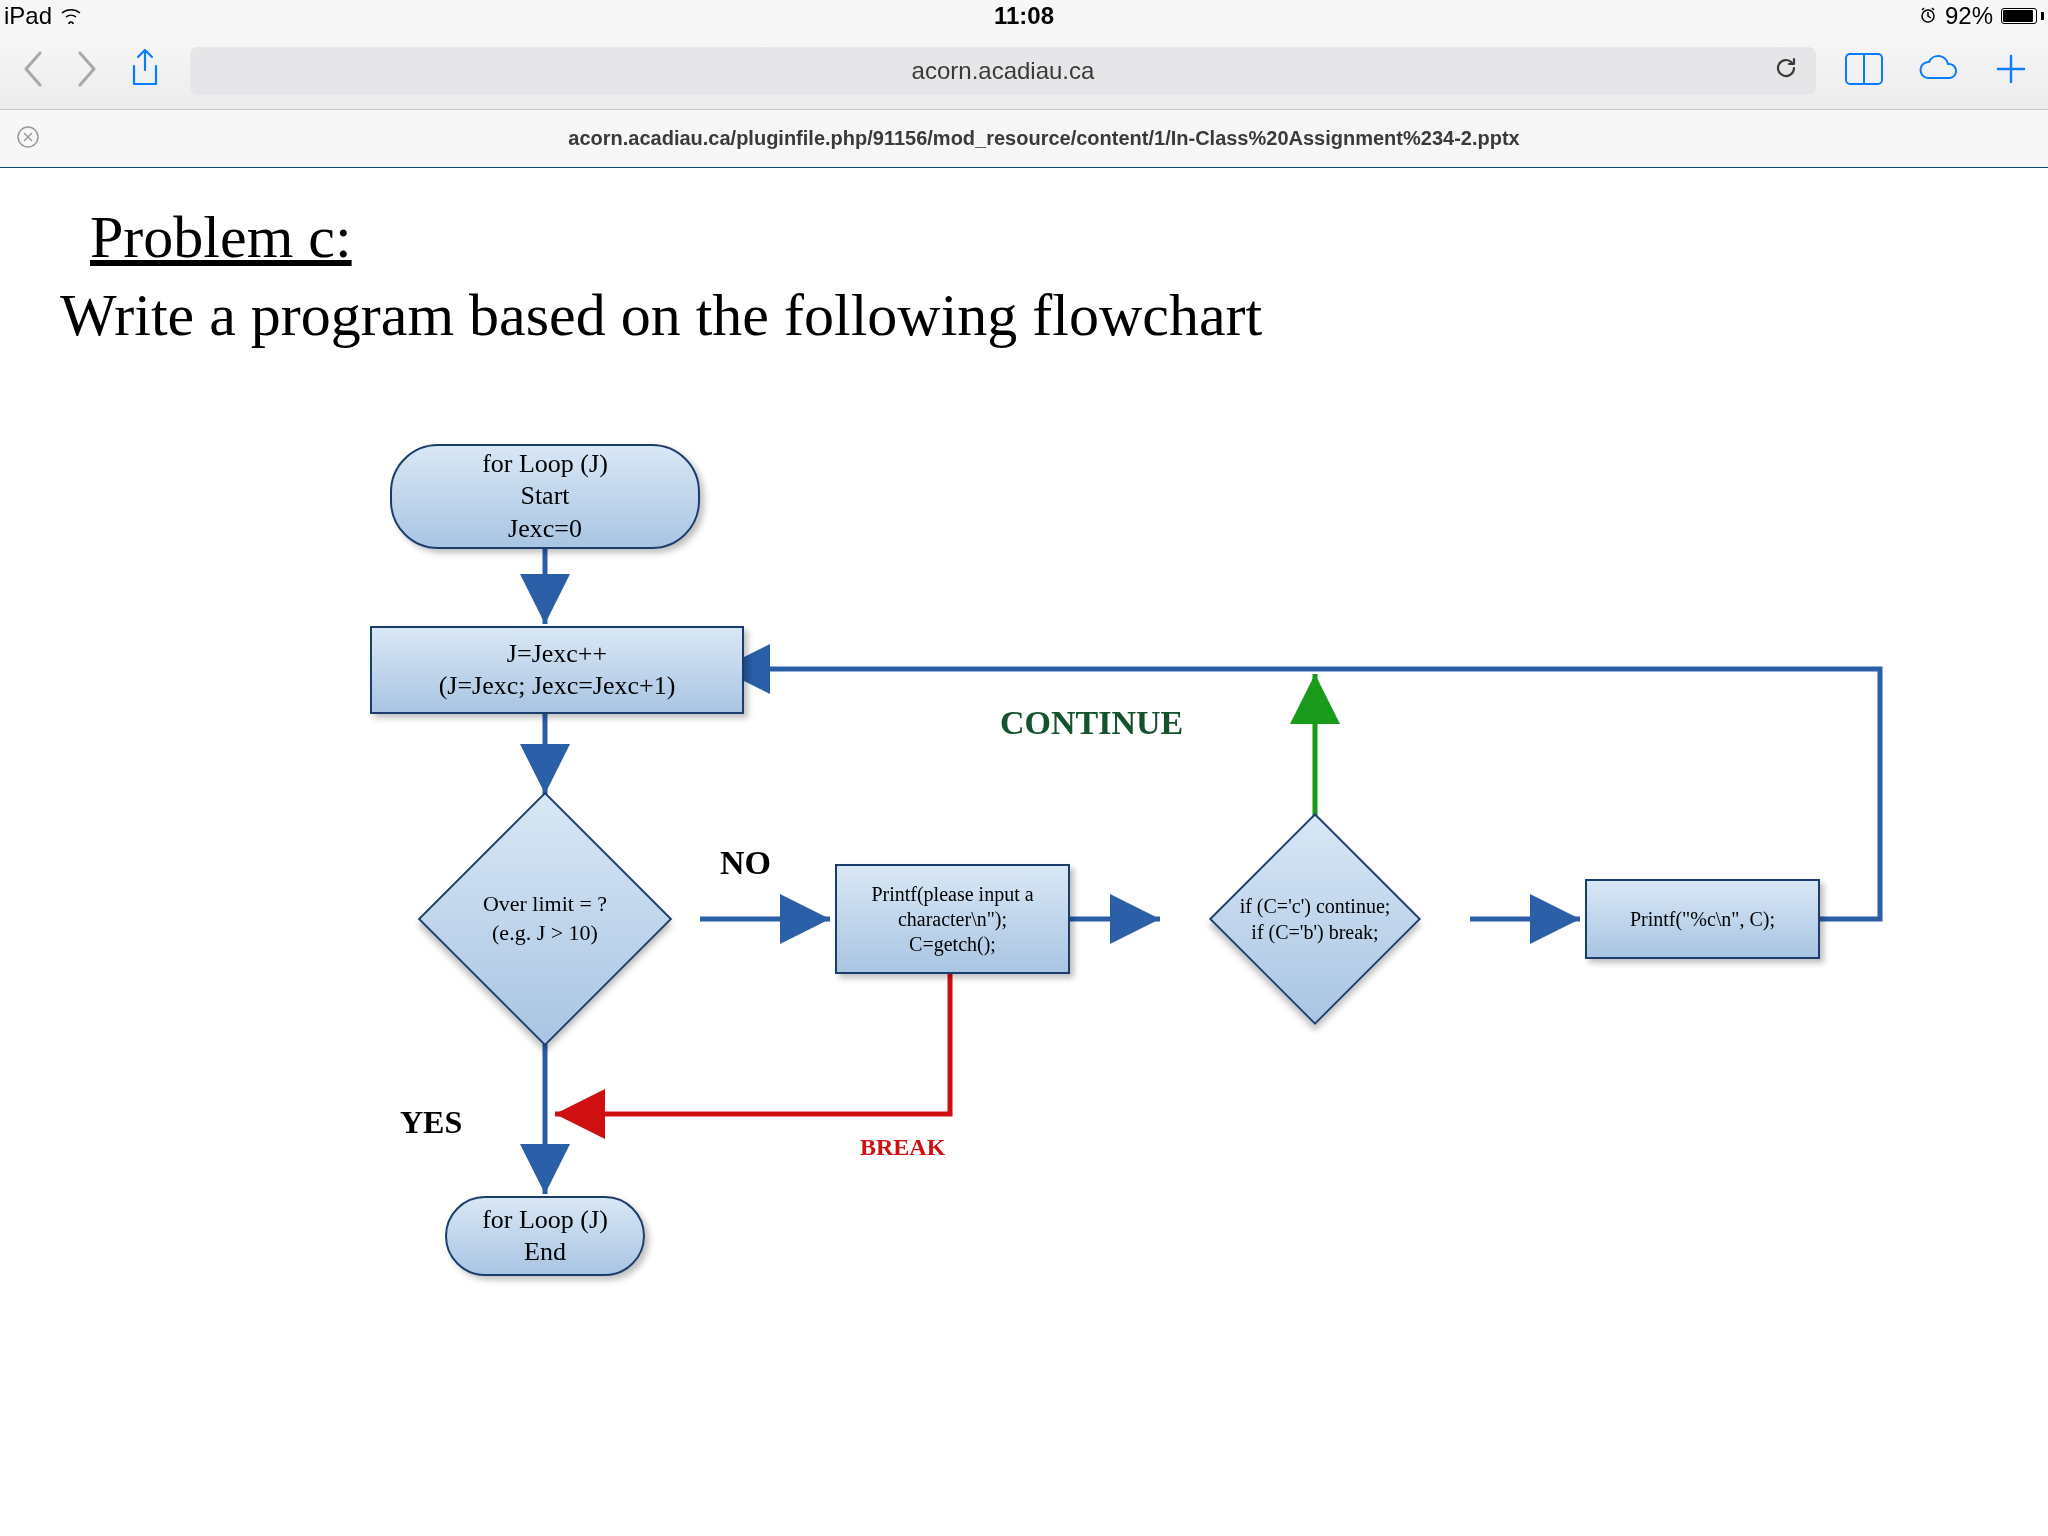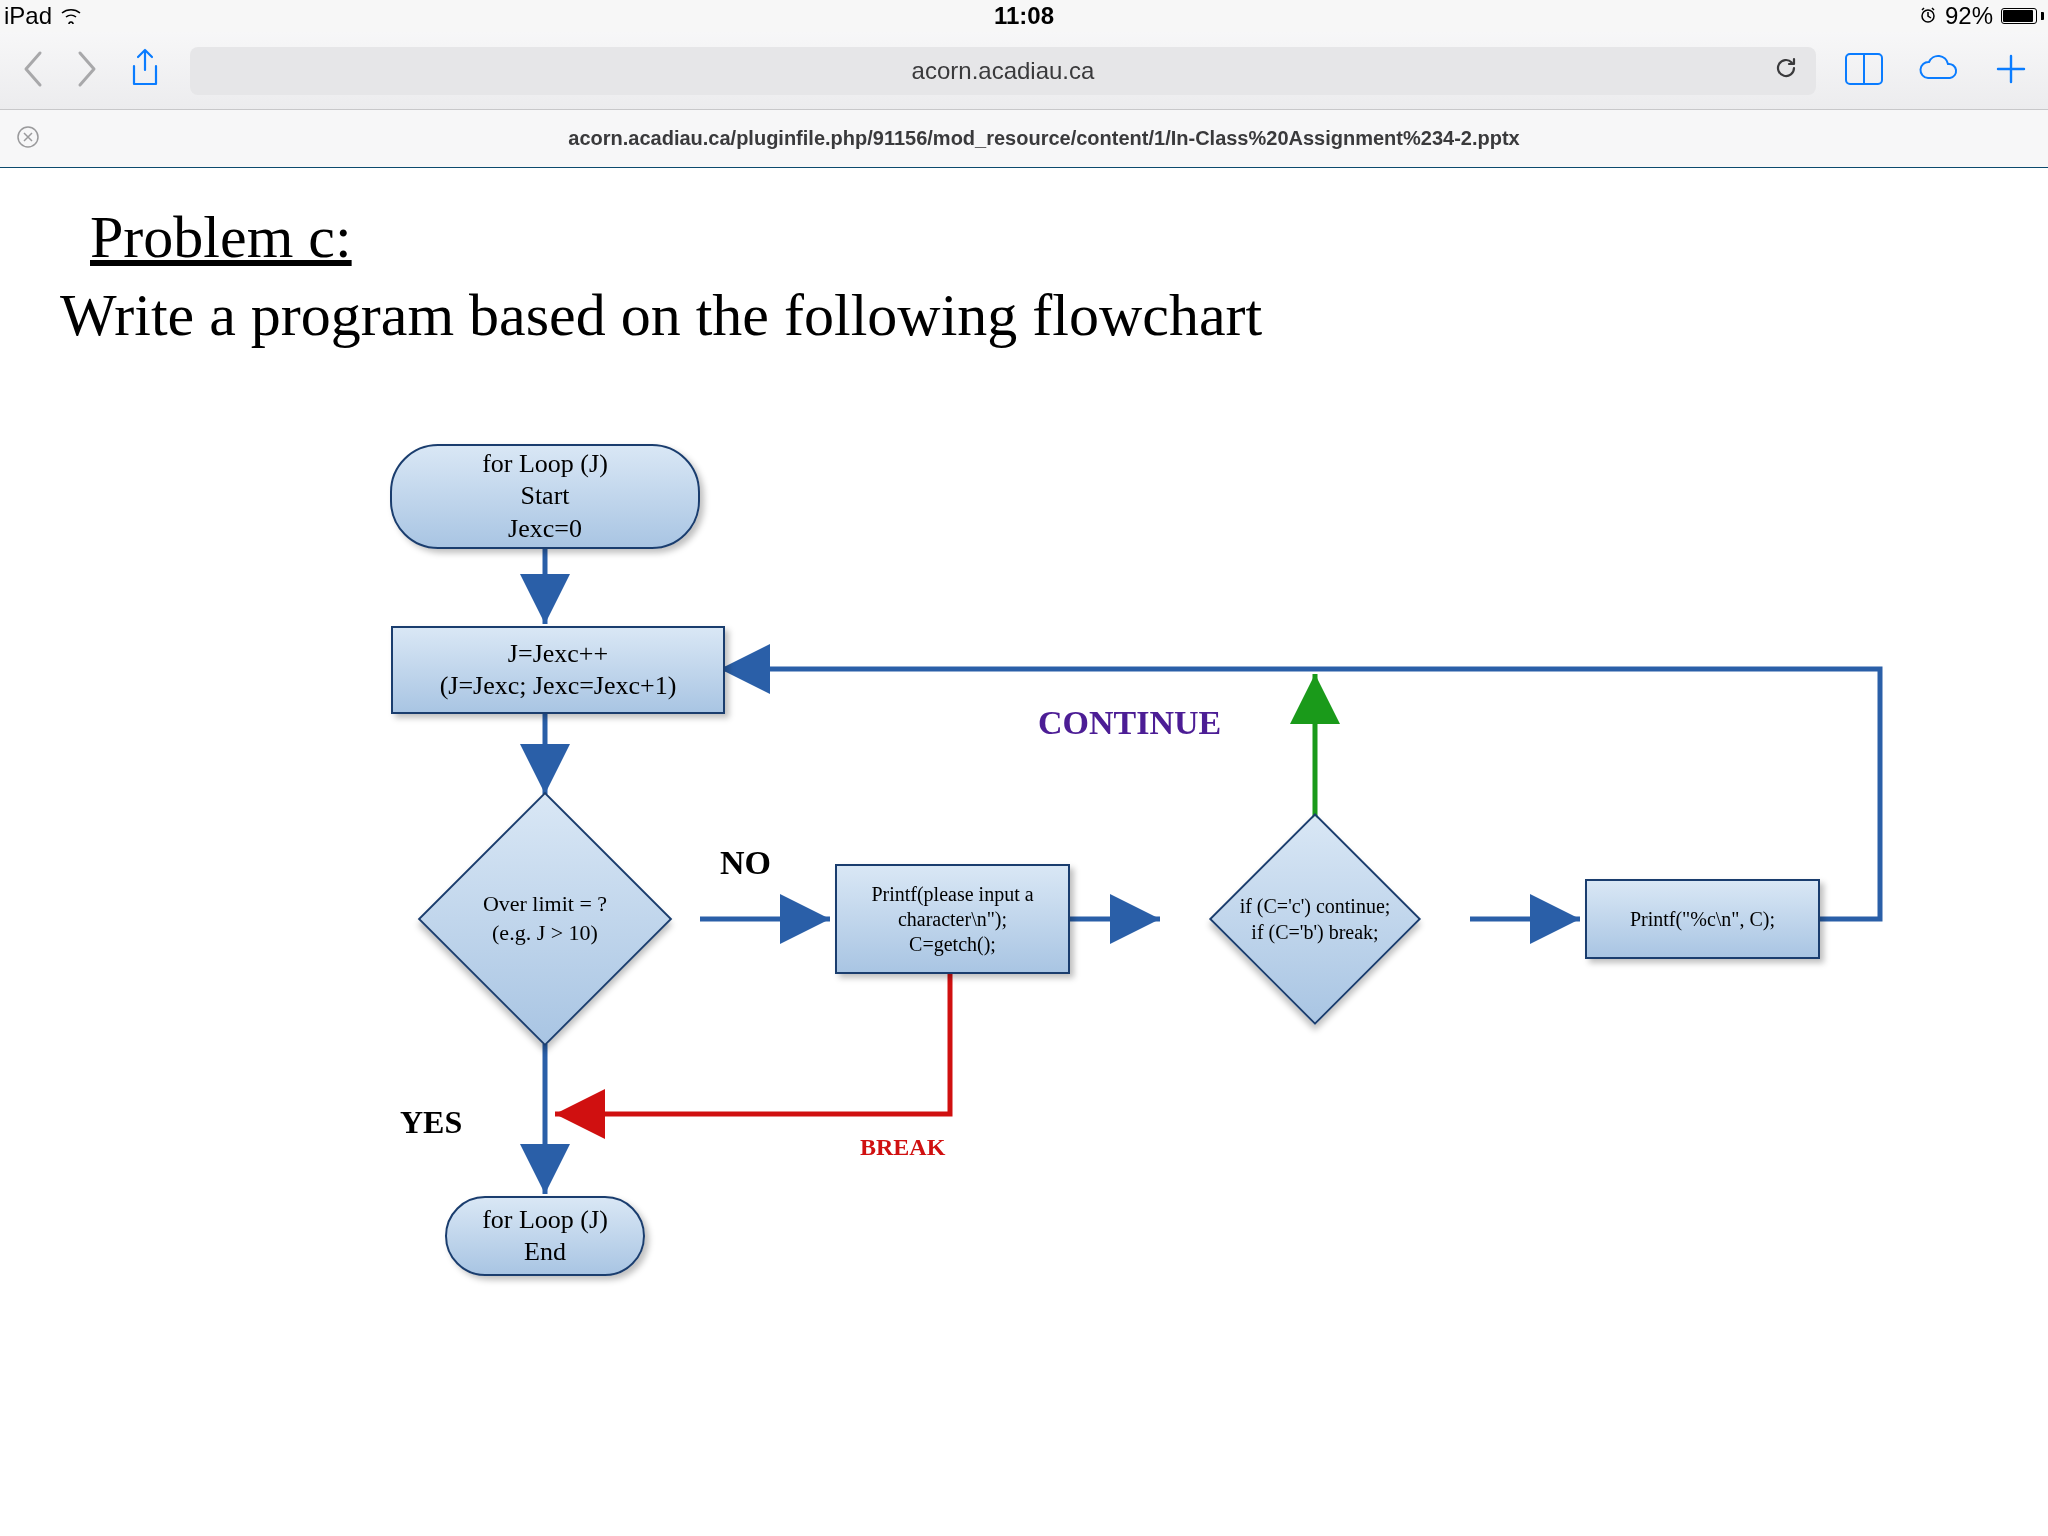--- a/index.html
+++ b/index.html
@@ -121,21 +121,21 @@
   width: 100%;
   height: 100%;
 }
 .label {
   position: absolute;
   font-family: "Times New Roman", serif;
   font-weight: 700;
 }
 .label-no { font-size: 34px; color: #000; }
 .label-yes { font-size: 32px; color: #000; }
-.label-continue { font-size: 34px; color: #4c1d95; margin-left: 38px; }
+.label-continue { font-size: 34px; color: #14532d; }
 .label-break { font-size: 24px; color: #d01010; }
 
 svg.arrows { position: absolute; left: 0; top: 0; width: 100%; height: 100%; pointer-events: none; }
 </style>
 </head>
 <body>
 
 <div class="status-bar">
   <div class="status-left">
     <span>iPad</span>
@@ -256,21 +256,21 @@
 
       <line x1="445" y1="630" x2="445" y2="780" stroke="#2a5fa8" stroke-width="5" marker-end="url(#ah-blue)"></line>
     </svg>
 
     <div class="node terminator" style="left:290px; top:30px; width:310px; height:105px;">
       <div>for Loop (J)</div>
       <div>Start</div>
       <div>Jexc=0</div>
     </div>
 
-    <div class="node" style="left:270px; top:212px; width:334px; height:88px;margin-left:21px;">
+    <div class="node" style="left:270px; top:212px; width:374px; height:88px;">
       <div>J=Jexc++</div>
       <div>(J=Jexc;  Jexc=Jexc+1)</div>
     </div>
 
     <div class="diamond-wrap" style="left:290px; top:380px; width:310px; height:250px;">
       <div class="diamond" style="left:65px; top:35px; width:180px; height:180px;"></div>
       <div class="diamond-text">
         <div>Over limit  = ?</div>
         <div>(e.g. J &gt; 10)</div>
       </div>

